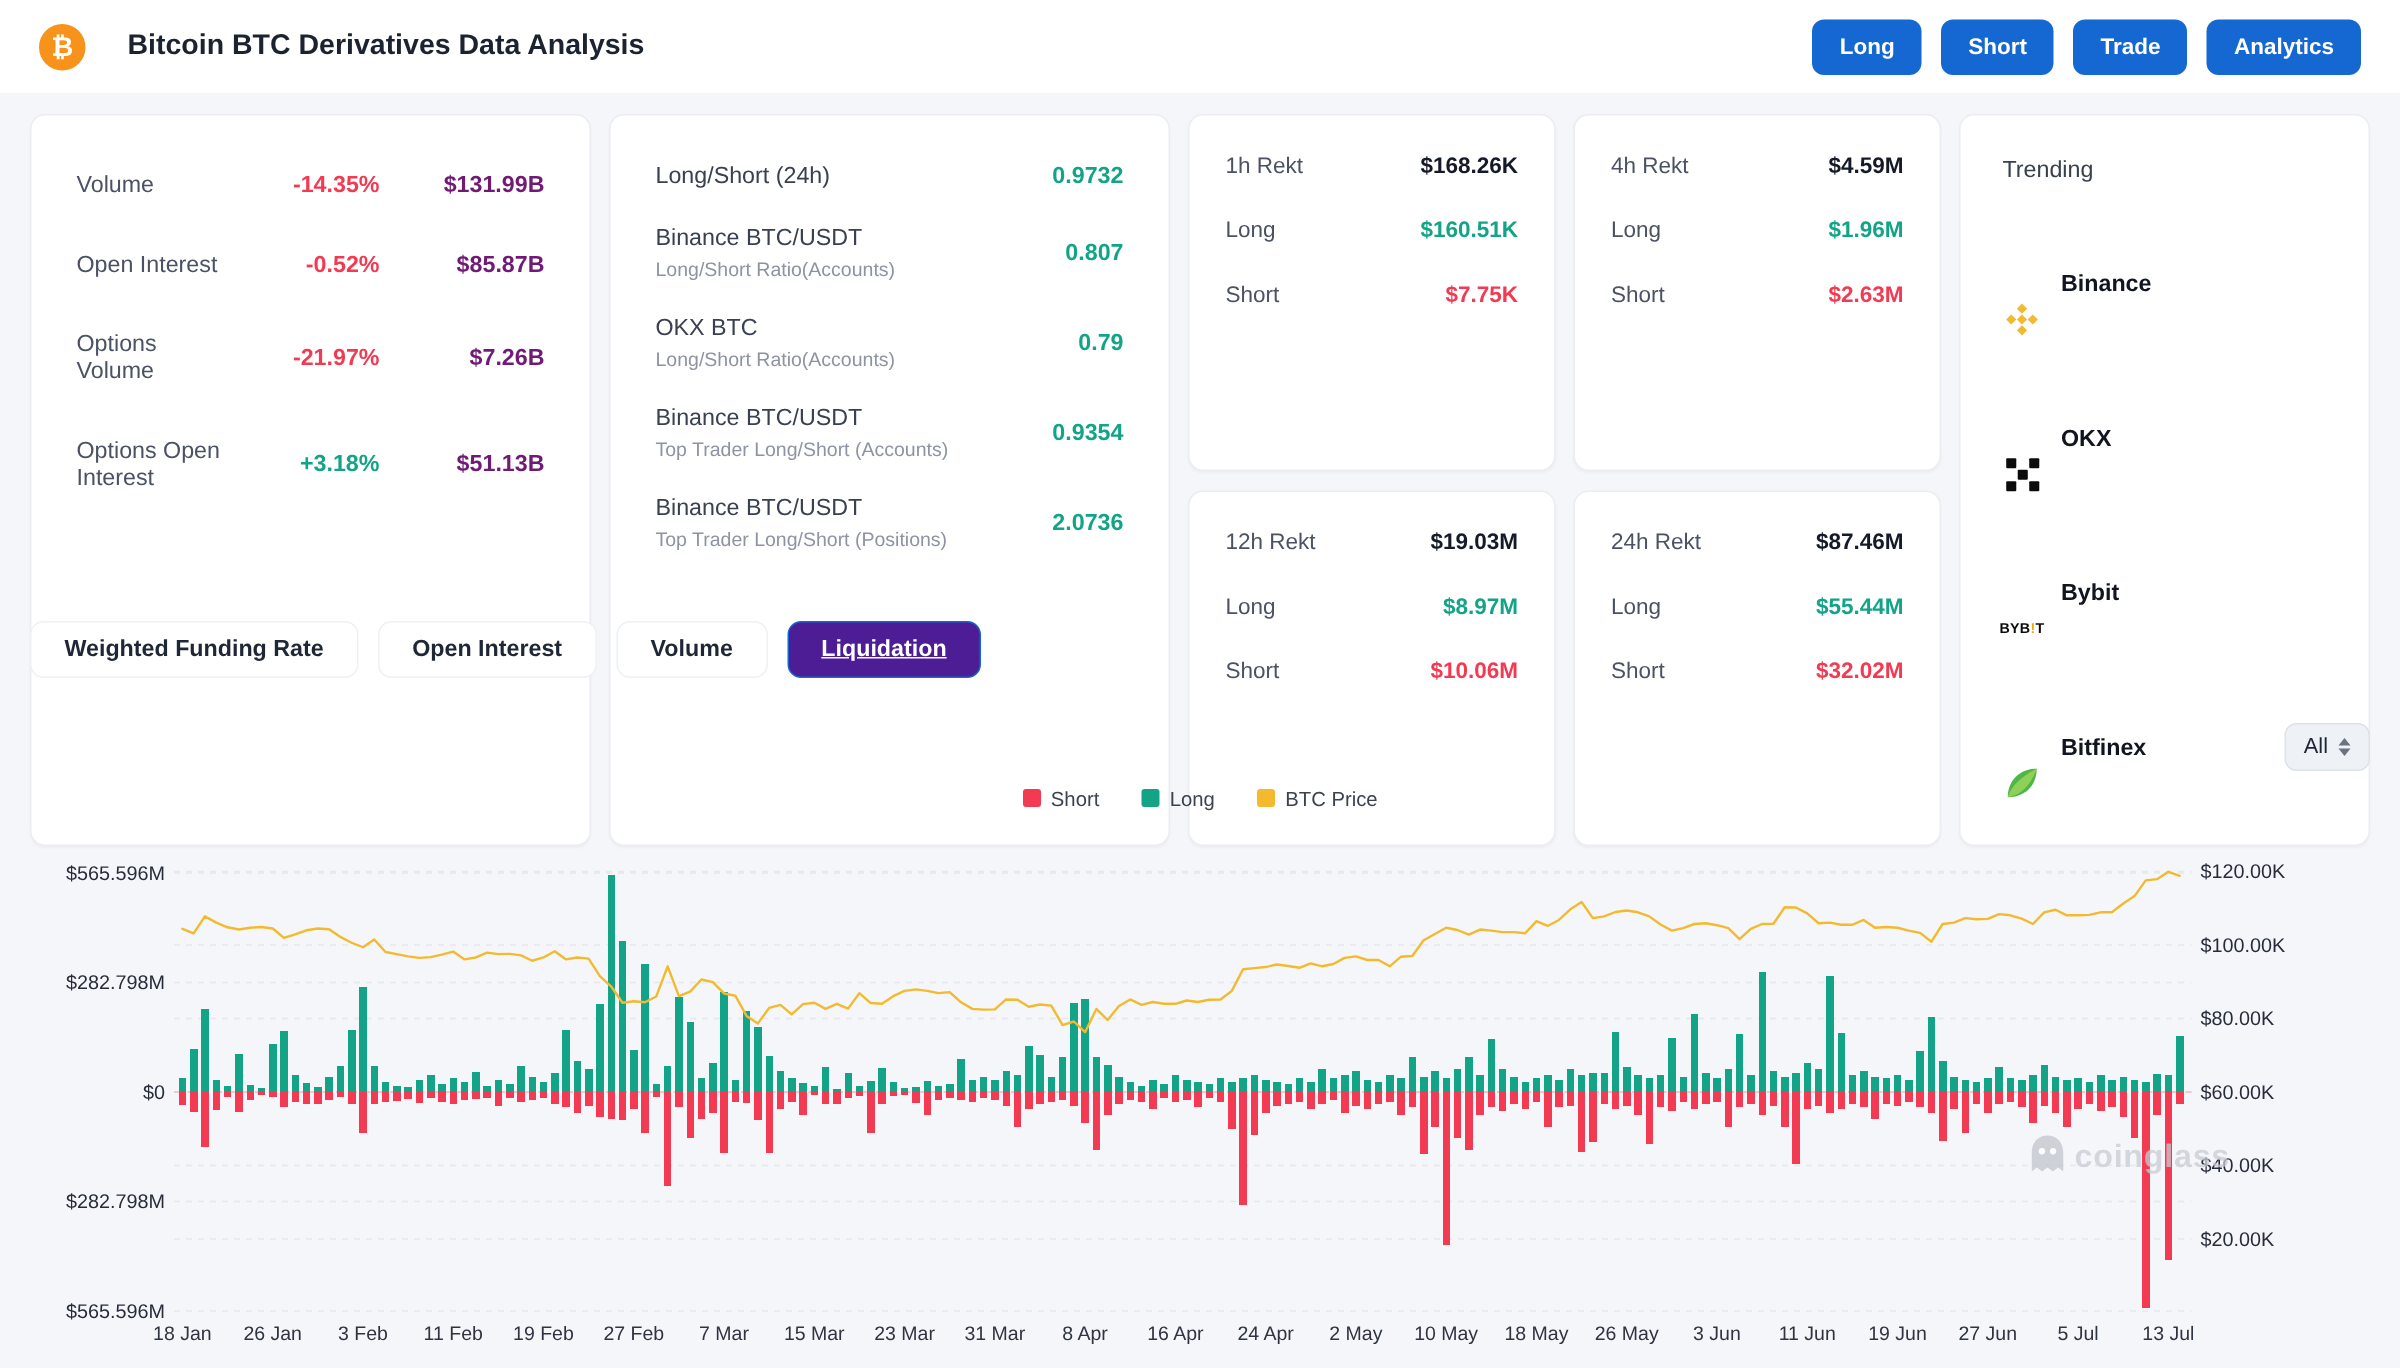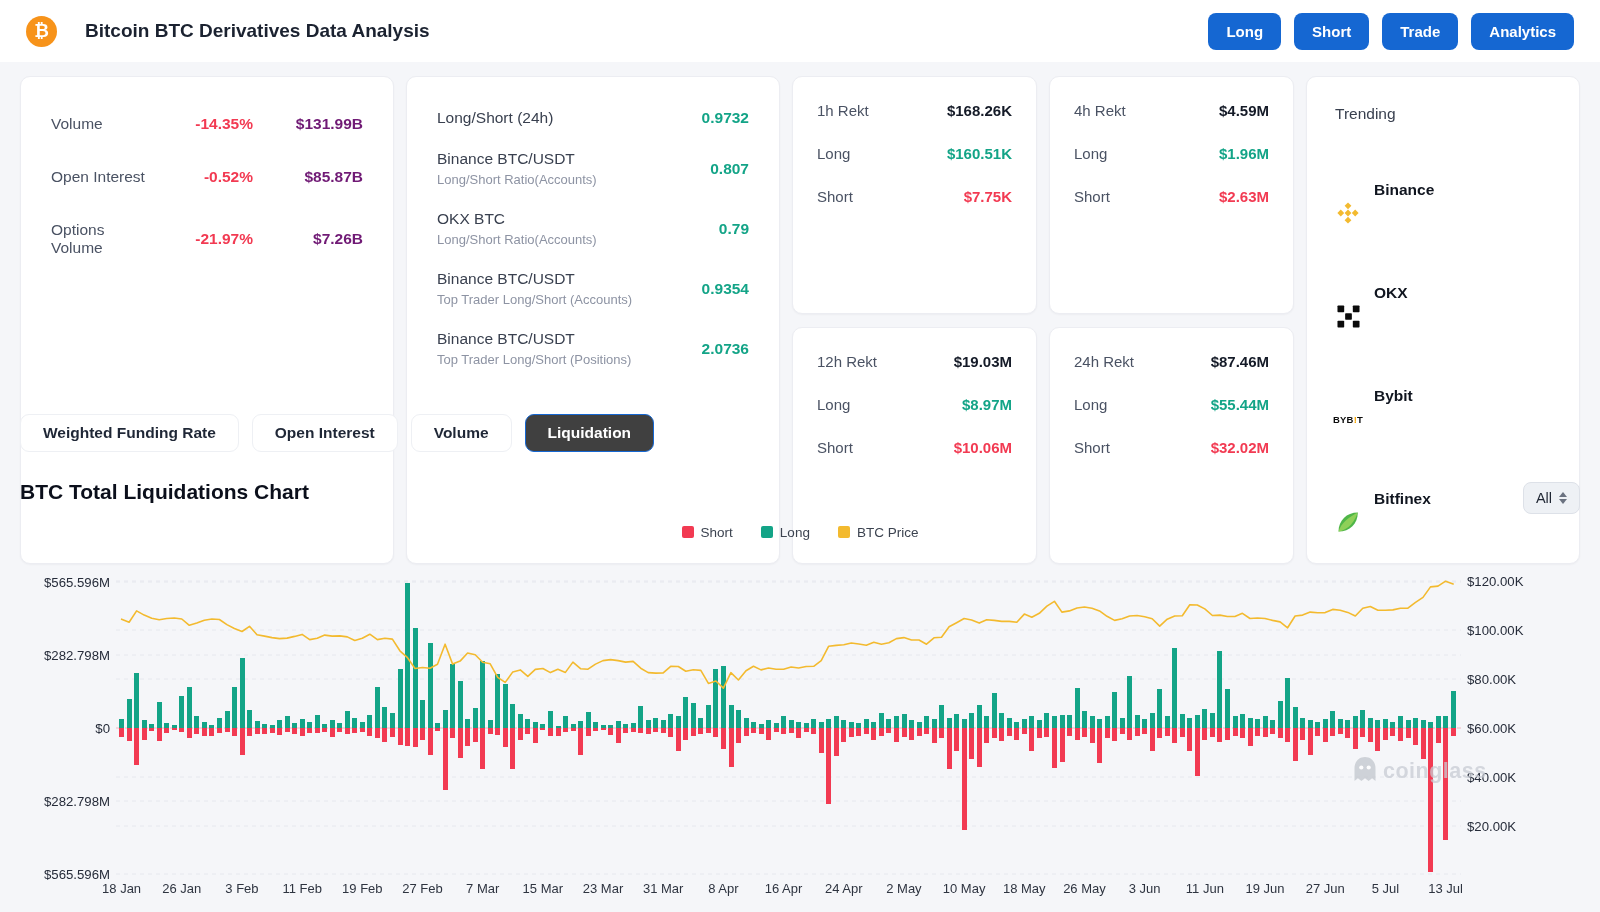--- a/index.html
+++ b/index.html
@@ -45,21 +45,21 @@
   .trend-item { display:flex; align-items:center; margin-top:31px; cursor:pointer; }
   .trend-item .nm { margin-left:13px; font-size:15.5px; font-weight:700; color:#10151f; }
   .ticon { width:26px; height:26px; display:flex; align-items:center; justify-content:center;margin-top:46px; }
   .bybit-txt { font-size:9.5px; font-weight:800; color:#0c0c0c; letter-spacing:.2px; }
   .bybit-txt .o { color:#f7a600; }
 
   
   .tabs { display:flex; gap:13px; margin:22px 20px 0; }
   .tab { background:#fff; border:1px solid #eef0f4; border-radius:9px; padding:9px 22px;
     font-size:15.5px; font-weight:700; color:#1f2736; cursor:pointer; font-family:inherit;text-align:center; }
-  .tab.active { background:#404040; border-color:#1567d2; color:#fff; }
+  .tab.active { background:#4c1d95; border-color:#1567d2; color:#fff;text-decoration:underline; }
 
   
   .chart-head { display:flex; align-items:center; margin:18px 20px 0; }
   .chart-title { font-size:21px; font-weight:700; color:#0b0f1b; }
   .range-select { margin-left:auto; background:#eef1f5; border:1px solid #dde1e8; border-radius:8px;
     padding:7px 12px; font-size:14.5px; color:#1f2633; display:flex; align-items:center; gap:7px; cursor:pointer;margin-top:12px; }
   .chev { display:flex; flex-direction:column; gap:2px; }
   .chev i { display:block; width:0; height:0; border-left:4px solid transparent; border-right:4px solid transparent; }
   .chev .upt { border-bottom:5px solid #6b7280; }
   .chev .dnt { border-top:5px solid #6b7280; }
@@ -95,20 +95,25 @@
     </div>
     <div class="stat-row">
       <span class="lbl">Open Interest</span>
       <span class="chg down">-0.52%</span>
       <span class="val">$85.87B</span>
     </div>
     <div class="stat-row">
       <span class="lbl">Options Volume</span>
       <span class="chg down">-21.97%</span>
       <span class="val">$7.26B</span>
+    </div>
+    <div class="stat-row">
+      <span class="lbl">Options Open Interest</span>
+      <span class="chg up">+3.18%</span>
+      <span class="val">$51.13B</span>
     </div>
   </div>
 
   <div class="card ratio-card">
     <div class="ratio-row">
       <div>
           <div class="t">Long/Short (24h)</div>
            </div>
       <span class="v">0.9732</span>
     </div>
@@ -253,21 +258,20 @@
 </div>
 
 <div class="tabs">
   <button class="tab">Weighted Funding Rate</button>
   <button class="tab">Open Interest</button>
   <button class="tab">Volume</button>
   <button class="tab active">Liquidation</button>
 </div>
 
 <div class="chart-head">
-  <div class="chart-title">BTC Total Liquidations Chart</div>
   <div class="range-select">
     <span>All</span>
     <span class="chev">
         <i class="upt"></i>
         <i class="dnt"></i>
       </span>
   </div>
 </div>
 
 <div class="legend">

